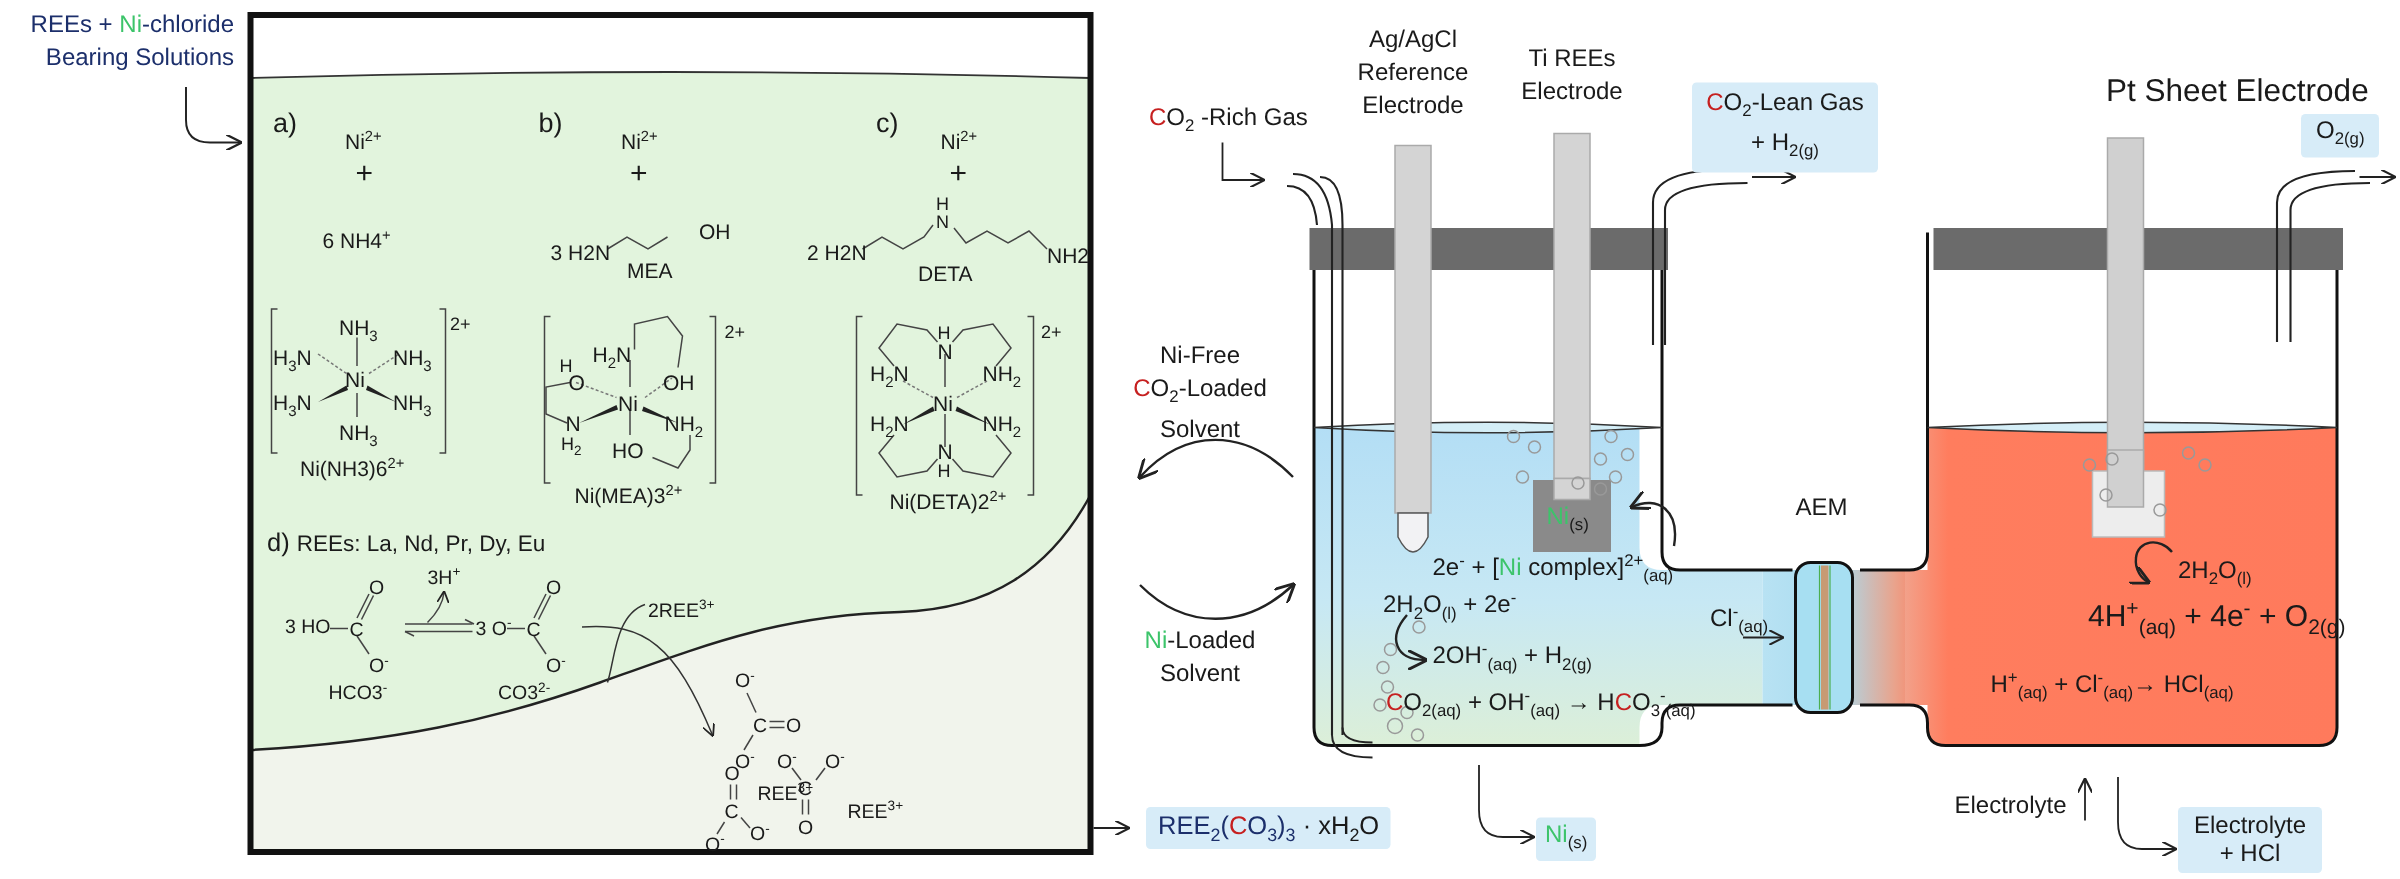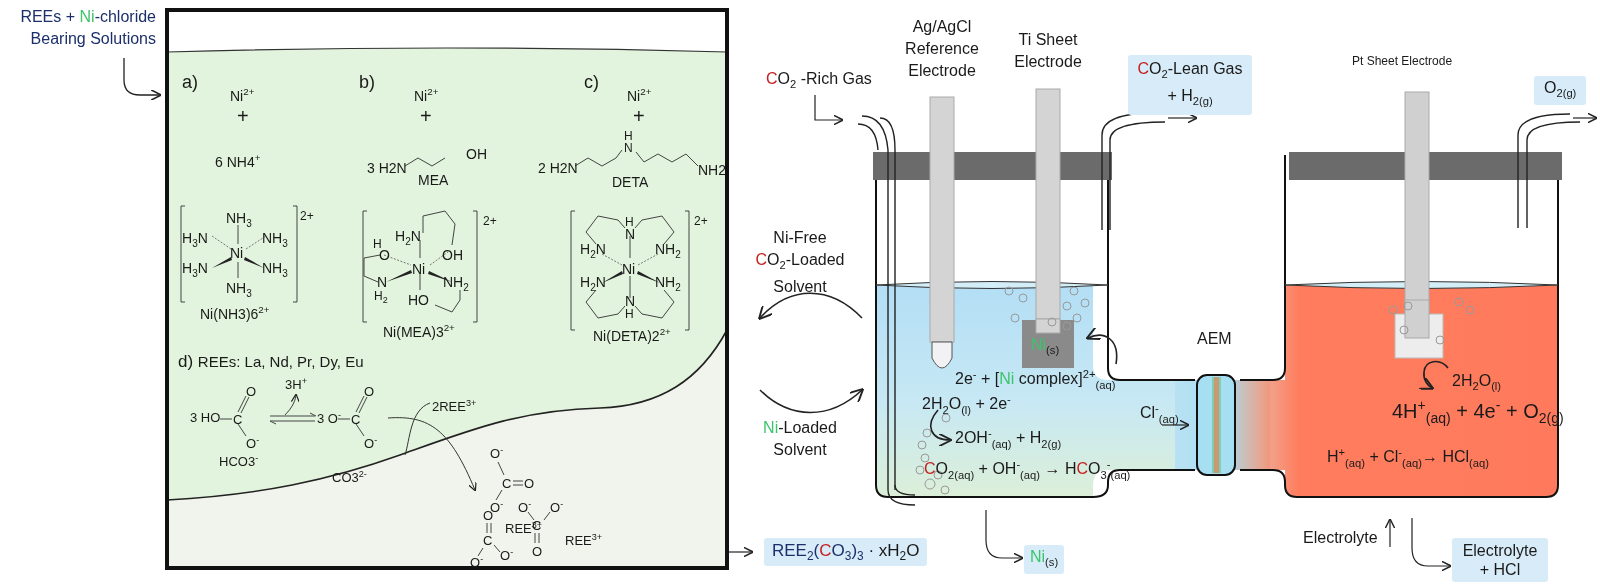--- a/index.html
+++ b/index.html
@@ -289,21 +289,21 @@
 <div class="abs chem" style="left:624px;top:130px;font-size:12px;line-height:12px;">H<br>N</div>
 <div class="abs chem" style="left:698px;top:162px;">NH2</div>
 <div class="abs chem" style="left:612px;top:174px;">DETA</div>
 <div class="abs chem" style="left:593px;top:326px;text-align:right;"><span>Ni(DETA)2</span><sup>2+</sup></div>
 
 <div class="abs" style="left:178px;top:352px;font-size:17px;"><span>d)</span> <span style="font-size:15px">REEs: La, Nd, Pr, Dy, Eu</span></div>
 <div class="abs chem" style="left:285px;top:376px;font-size:13px;"><span>3H</span><sup>+</sup></div>
 <div class="abs chem" style="left:190px;top:410px;font-size:13px;">3 HO</div>
 <div class="abs chem" style="left:219px;top:453px;font-size:13px;"><span>HCO3</span><sup>-</sup></div>
 <div class="abs chem" style="left:317px;top:410px;font-size:13px;"><span>3 O</span><sup>-</sup></div>
-<div class="abs chem" style="left:332px;top:453px;font-size:13px;margin-top:16px;"><span>CO3</span><sup>2-</sup></div>
+<div class="abs chem" style="left:332px;top:453px;font-size:13px;"><span>CO3</span><sup>2-</sup></div>
 <div class="abs chem" style="left:432px;top:398px;font-size:13px;"><span>2REE</span><sup>3+</sup></div>
 <div class="abs chem" style="left:505px;top:520px;font-size:13px;"><span>REE</span><sup>3+</sup></div>
 <div class="abs chem" style="left:565px;top:532px;font-size:13px;"><span>REE</span><sup>3+</sup></div>
 
 <div class="abs box chem navy" style="left:764px;top:538px;font-size:17px;">
   <span>REE</span><sub>2</sub>(<span class="red">C</span><span>O</span><sub>3</sub>)<sub>3</sub><span style="color:#1a1a1a"> · xH</span><sub style="color:#1a1a1a">2</sub><span style="color:#1a1a1a">O</span>
 </div>
 
 <div class="abs lbl" style="left:745px;top:227px;width:110px;line-height:22px;font-size:16px;">
   <span>Ni-Free</span><br>
@@ -313,27 +313,27 @@
 <div class="abs lbl" style="left:745px;top:417px;width:110px;line-height:22px;font-size:16px;">
   <span class="green">Ni</span><span>-Loaded</span><br>
   <span>Solvent</span>
 </div>
 
 <div class="abs lbl" style="left:766px;top:70px;font-size:16px;"><span class="red">C</span>O<sub>2</sub><span> -Rich Gas</span></div>
 <div class="abs lbl" style="left:897px;top:16px;width:90px;line-height:22px;font-size:16px;text-align:center;">
   <span>Ag/AgCl</span><br><span>Reference</span><br><span>Electrode</span>
 </div>
 <div class="abs lbl" style="left:1003px;top:29px;width:90px;line-height:22px;font-size:16px;">
-  <span>Ti Sheet</span><br><span>Electrode</span>
+  <span>Ti REEs</span><br><span>Electrode</span>
 </div>
 <div class="abs lbl box" style="left:1128px;top:55px;width:108px;line-height:22px;font-size:16px;">
   <span class="red">C</span>O<sub>2</sub><span>-Lean Gas</span><br>
   <span>+ H</span><sub>2(g)</sub>
 </div>
-<div class="abs lbl" style="left:1352px;top:52px;font-size:12px;">Pt Sheet Electrode</div>
+<div class="abs lbl" style="left:1404px;top:52px;font-size:21px;">Pt Sheet Electrode</div>
 <div class="abs lbl box" style="left:1534px;top:76px;font-size:16px;padding:3px 10px;"><span>O</span><sub>2(g)</sub></div>
 <div class="abs lbl" style="left:1197px;top:330px;font-size:16px;">AEM</div>
 
 <div class="abs chem" style="left:1031px;top:336px;font-size:16px;"><span class="green">Ni</span><sub>(s)</sub></div>
 <div class="abs chem" style="left:955px;top:368px;font-size:16px;">
   <span>2e</span><sup>-</sup><span> + [</span><span class="green">Ni</span><span> complex]</span><sup>2+</sup><sub>(aq)</sub>
 </div>
 <div class="abs chem" style="left:922px;top:393px;font-size:16px;">2H<sub>2</sub>O<sub>(l)</sub> + 2e<sup>-</sup></div>
 <div class="abs chem" style="left:955px;top:427px;font-size:16px;">2OH<sup>-</sup><sub>(aq)</sub> + H<sub>2(g)</sub></div>
 <div class="abs chem" style="left:898px;top:458px;font-size:16px;margin-left:26px;"><span class="red">C</span>O<sub>2(aq)</sub> + OH<sup>-</sup><sub>(aq)</sub> → H<span class="red">C</span>O<sub>3</sub><sup>-</sup><sub>(aq)</sub></div>

